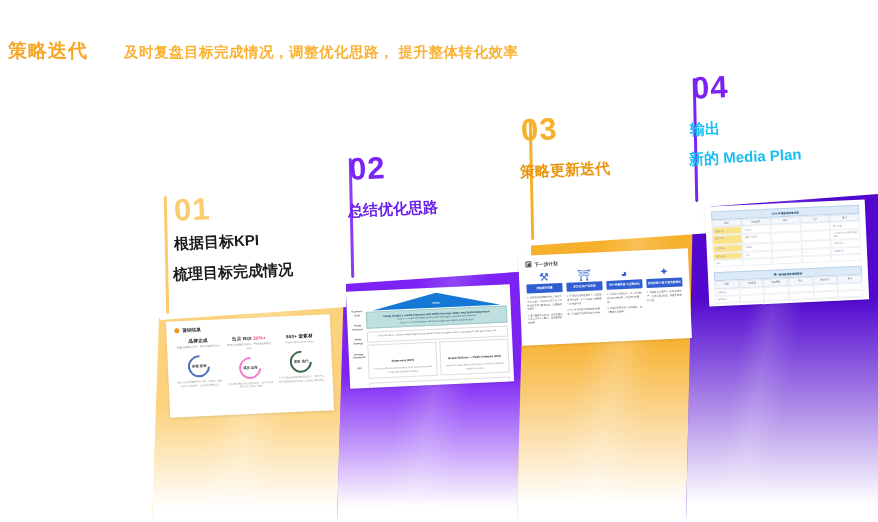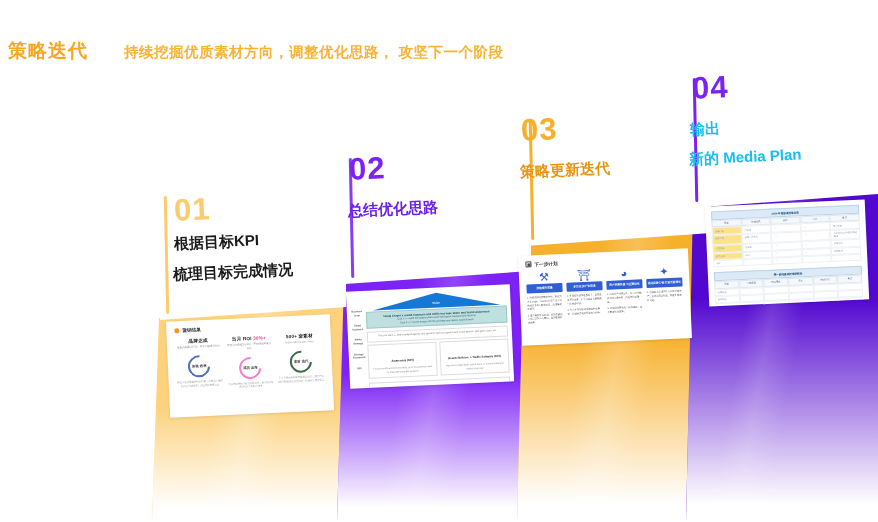--- a/index.html
+++ b/index.html
@@ -121,21 +121,21 @@
 
   .grad-fade { position:absolute; left:0; right:0; bottom:0; height:46%; }
 </style>
 </head>
 <body>
 
 <div id="stage">
 
   <div class="hdr">
     <span class="hdr-title">策略迭代</span>
-    <span class="hdr-sub">持续挖掘优质素材方向，调整优化思路， 攻坚下一个阶段</span>
+    <span class="hdr-sub">及时复盘目标完成情况，调整优化思路， 提升整体转化效率</span>
   </div>
 
   <div>
 
     <div class="panel" style="left:152px; top:272px; width:246px; height:250px;
                 clip-path: polygon(7px 46px, 246px 17px, 246px 250px, 0px 250px);">
       <div class="panel-inner" style="background:#FCD27D;"></div>
       <div class="panel-inner" style="background:linear-gradient(100deg, rgba(255,255,255,0) 30%, rgba(255,255,255,.22) 42%, rgba(255,255,255,0) 54%);"></div>
       <div class="grad-fade" style="background:linear-gradient(to bottom, rgba(252,210,125,0) 0%, rgba(255,255,255,1) 88%);"></div>
     </div>

